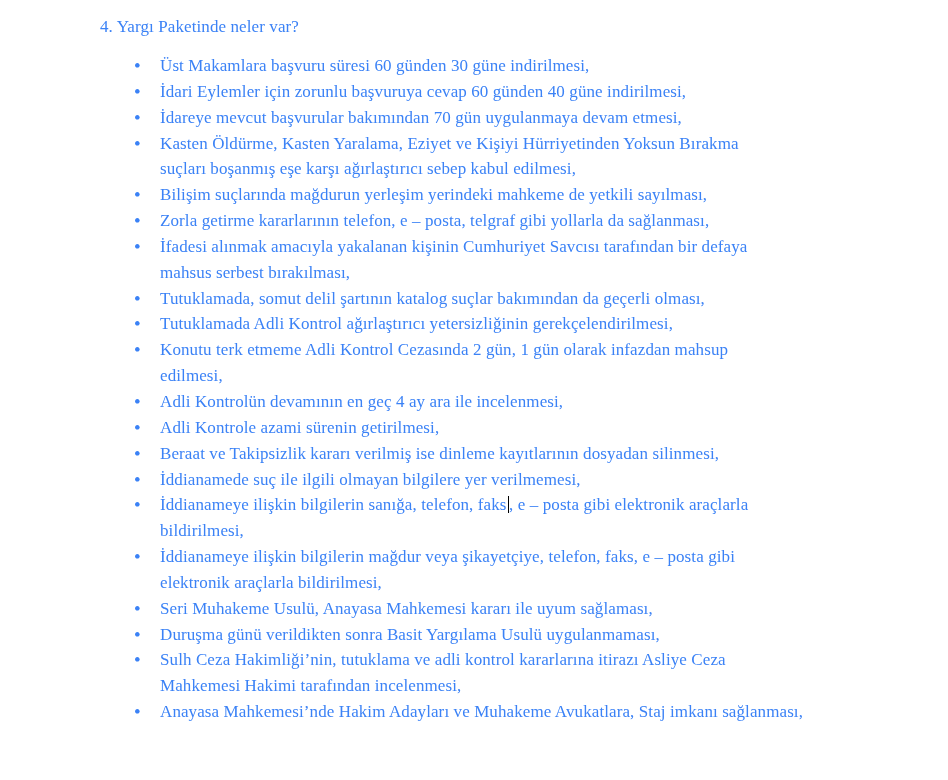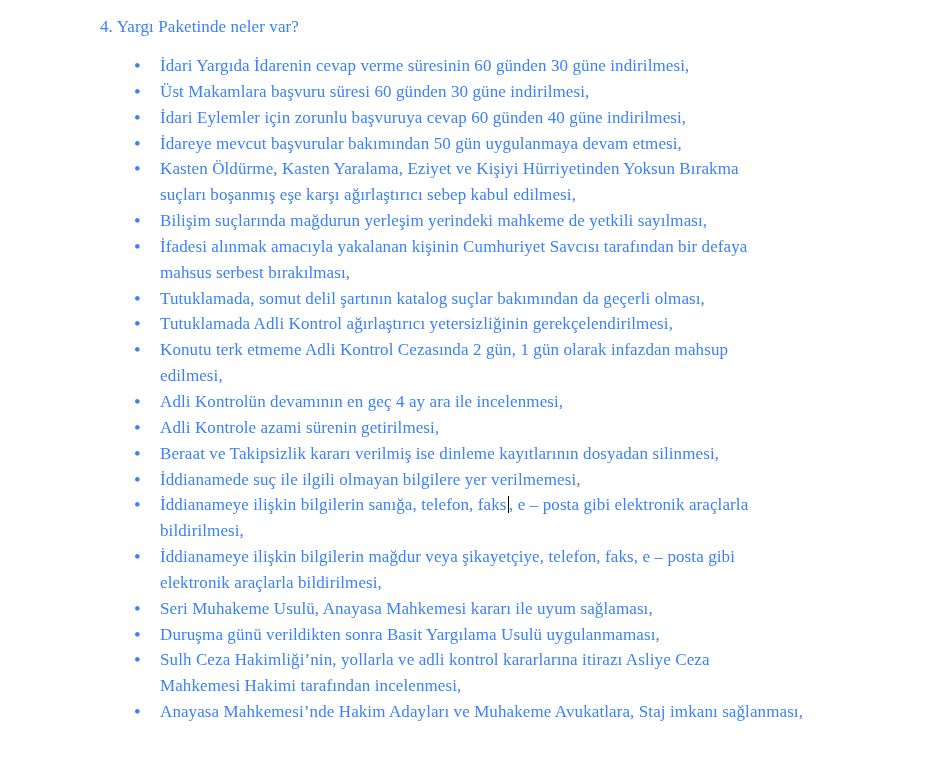--- a/index.html
+++ b/index.html
@@ -53,40 +53,40 @@
     vertical-align: -3px;
     margin: 0 0 0 1px;
   }
 </style>
 </head>
 <body style="background: rgb(255, 255, 255);">
 
 <div class="page" style="color: #3b82f6;">
   <div class="heading">4. Yargı Paketinde neler var?</div>
   <ul class="bullet-list">
-    <li><span class="bullet-text">İdari Yargıda İdarenin cevap verme süresinin 60 günden 30 güne indirilmesi,</span></li>
     <li><span class="bullet-text">Üst Makamlara başvuru süresi 60 günden 30 güne indirilmesi,</span></li>
     <li><span class="bullet-text">İdari Eylemler için zorunlu başvuruya cevap 60 günden 40 güne indirilmesi,</span></li>
-    <li><span class="bullet-text">İdareye mevcut başvurular bakımından 50 gün uygulanmaya devam etmesi,</span></li>
+    <li><span class="bullet-text">İdareye mevcut başvurular bakımından 70 gün uygulanmaya devam etmesi,</span></li>
     <li><span class="bullet-text">Kasten Öldürme, Kasten Yaralama, Eziyet ve Kişiyi Hürriyetinden Yoksun Bırakma
 suçları boşanmış eşe karşı ağırlaştırıcı sebep kabul edilmesi,</span></li>
     <li><span class="bullet-text">Bilişim suçlarında mağdurun yerleşim yerindeki mahkeme de yetkili sayılması,</span></li>
+    <li><span class="bullet-text">Zorla getirme kararlarının telefon, e – posta, telgraf gibi yollarla da sağlanması,</span></li>
     <li><span class="bullet-text">İfadesi alınmak amacıyla yakalanan kişinin Cumhuriyet Savcısı tarafından bir defaya
 mahsus serbest bırakılması,</span></li>
     <li><span class="bullet-text">Tutuklamada, somut delil şartının katalog suçlar bakımından da geçerli olması,</span></li>
     <li><span class="bullet-text">Tutuklamada Adli Kontrol ağırlaştırıcı yetersizliğinin gerekçelendirilmesi,</span></li>
     <li><span class="bullet-text">Konutu terk etmeme Adli Kontrol Cezasında 2 gün, 1 gün olarak infazdan mahsup
 edilmesi,</span></li>
     <li><span class="bullet-text">Adli Kontrolün devamının en geç 4 ay ara ile incelenmesi,</span></li>
     <li><span class="bullet-text">Adli Kontrole azami sürenin getirilmesi,</span></li>
     <li><span class="bullet-text">Beraat ve Takipsizlik kararı verilmiş ise dinleme kayıtlarının dosyadan silinmesi,</span></li>
     <li><span class="bullet-text">İddianamede suç ile ilgili olmayan bilgilere yer verilmemesi,</span></li>
     <li><span class="bullet-text">İddianameye ilişkin bilgilerin sanığa, telefon, faks</span><span class="caret" style="background: rgb(0, 0, 0);"></span><span class="bullet-text">, e – posta gibi elektronik araçlarla
 bildirilmesi,</span></li>
     <li><span class="bullet-text">İddianameye ilişkin bilgilerin mağdur veya şikayetçiye, telefon, faks, e – posta gibi
 elektronik araçlarla bildirilmesi,</span></li>
     <li><span class="bullet-text">Seri Muhakeme Usulü, Anayasa Mahkemesi kararı ile uyum sağlaması,</span></li>
     <li><span class="bullet-text">Duruşma günü verildikten sonra Basit Yargılama Usulü uygulanmaması,</span></li>
-    <li><span class="bullet-text">Sulh Ceza Hakimliği’nin, yollarla ve adli kontrol kararlarına itirazı Asliye Ceza
+    <li><span class="bullet-text">Sulh Ceza Hakimliği’nin, tutuklama ve adli kontrol kararlarına itirazı Asliye Ceza
 Mahkemesi Hakimi tarafından incelenmesi,</span></li>
     <li><span class="bullet-text">Anayasa Mahkemesi’nde Hakim Adayları ve Muhakeme Avukatlara, Staj imkanı sağlanması,</span></li>
   </ul>
 </div>
 
 </body></html>

